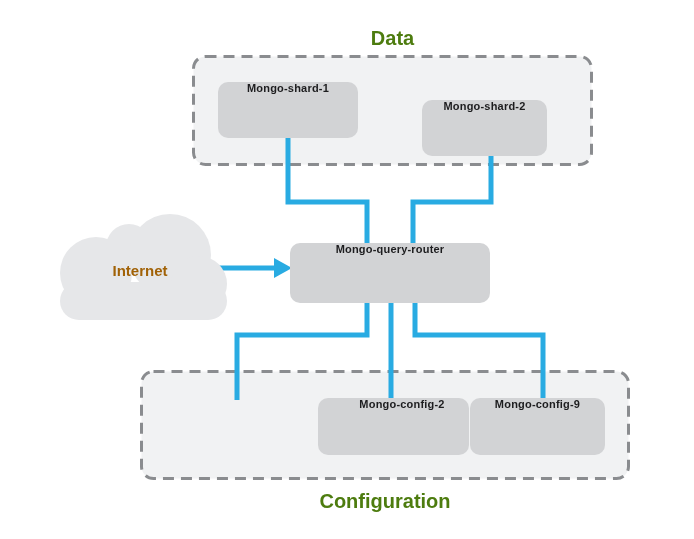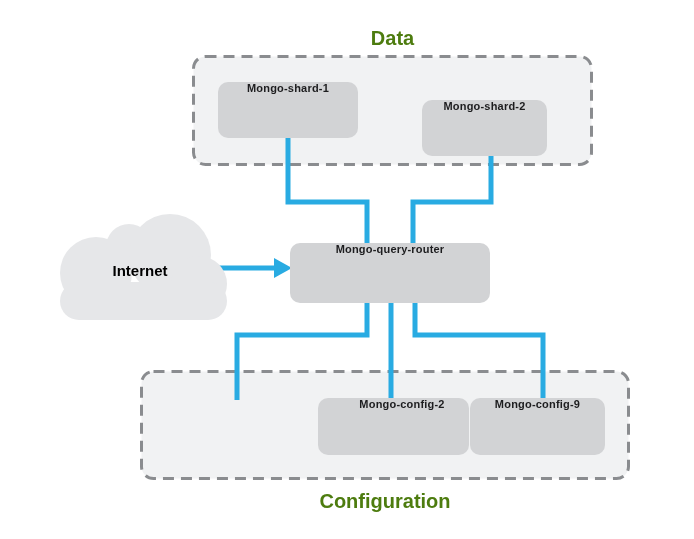--- a/index.html
+++ b/index.html
@@ -34,21 +34,21 @@
   }
   .group-label {
     position: absolute;
     color: #4d7c0f;
     font-weight: bold;
     font-size: 20px;
     text-align: center;
   }
   .internet-label {
     position: absolute;
-    color: #000000;
+    color: #a16207;
     font-weight: bold;
     font-size: 15px;
     text-align: center;
   }
   #node-shard1  { left: 218px; top: 82px;  width: 140px; height: 56px; }
   #node-shard2  { left: 422px; top: 100px;  width: 125px; height: 56px; }
   #node-router  { left: 290px; top: 243px; width: 200px; height: 60px; }
   #node-config1 { left: 165px; top: 398px; width: 138px; height: 57px; }
   #node-config2 { left: 318px; top: 398px; width: 134px; height: 57px; padding-left: 17px; }
   #node-config3 { left: 470px; top: 398px; width: 135px; height: 57px; }

